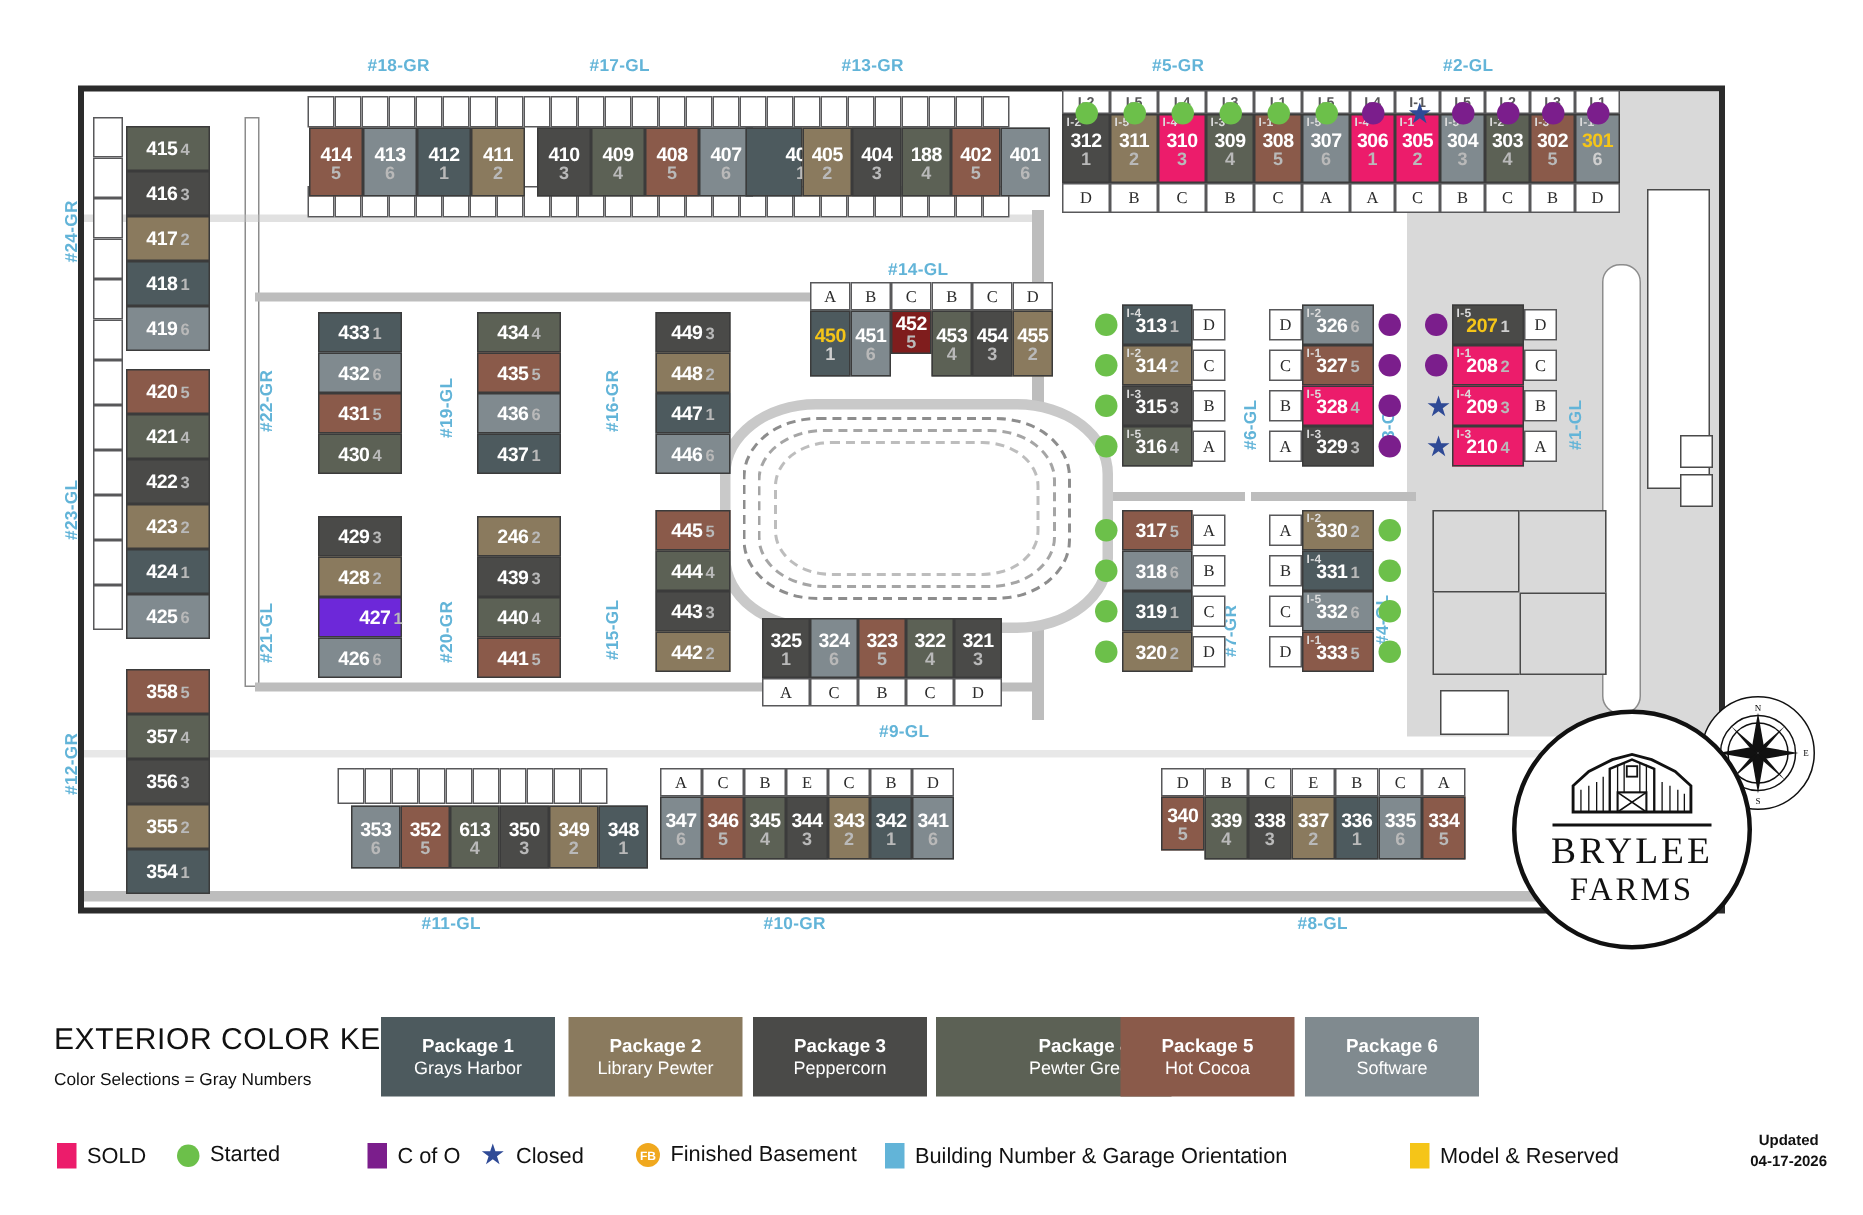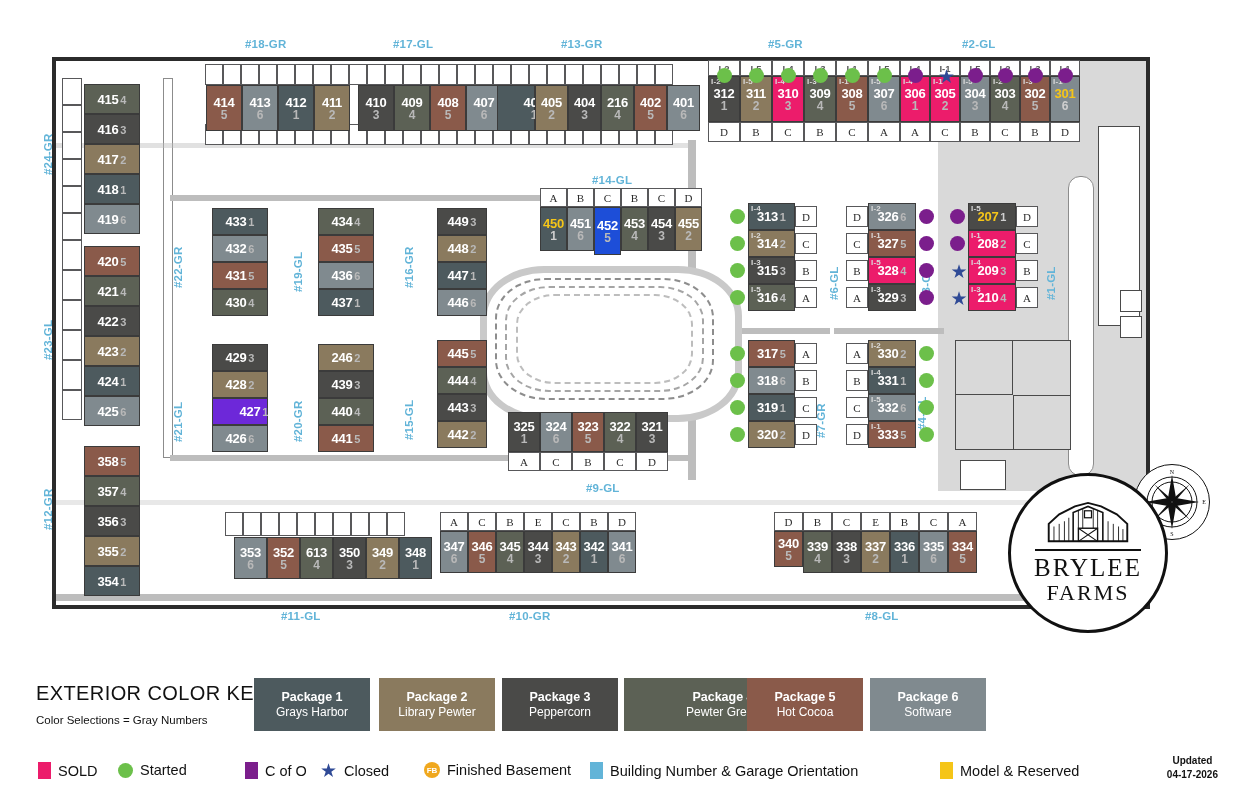--- a/index.html
+++ b/index.html
@@ -393,21 +393,21 @@
       </div>
       <div class="unit" style="width: 33px; height: 46px; background: rgb(138, 122, 94);">
         <div class="num">405</div>
         <div class="pkg">2</div>
       </div>
       <div class="unit" style="width: 33px; height: 46px; background: rgb(74, 74, 72);">
         <div class="num">404</div>
         <div class="pkg">3</div>
       </div>
       <div class="unit" style="width: 33px; height: 46px; background: rgb(92, 97, 85);">
-        <div class="num">216</div>
+        <div class="num">188</div>
         <div class="pkg">4</div>
       </div>
       <div class="unit" style="width: 33px; height: 46px; background: rgb(138, 90, 74);">
         <div class="num">402</div>
         <div class="pkg">5</div>
       </div>
       <div class="unit" style="width: 33px; height: 46px; background: rgb(128, 138, 143);">
         <div class="num">401</div>
         <div class="pkg">6</div>
       </div>
@@ -719,21 +719,21 @@
       </div>
       <div class="row">
         <div class="unit model" style="width: 27px; height: 44px; background: rgb(77, 90, 94);">
           <div class="num">450</div>
           <div class="pkg">1</div>
         </div>
         <div class="unit" style="width: 27px; height: 44px; background: rgb(128, 138, 143);">
           <div class="num">451</div>
           <div class="pkg">6</div>
         </div>
-        <div class="unit" style="width: 27px; height: 48px; background: #1d4ed8;">
+        <div class="unit" style="width: 27px; height: 29px; background: #7f1d1d;">
           <div class="num">452</div>
           <div class="pkg">5</div>
         </div>
         <div class="unit" style="width: 27px; height: 44px; background: rgb(92, 97, 85);">
           <div class="num">453</div>
           <div class="pkg">4</div>
         </div>
         <div class="unit" style="width: 27px; height: 44px; background: rgb(74, 74, 72);">
           <div class="num">454</div>
           <div class="pkg">3</div>

